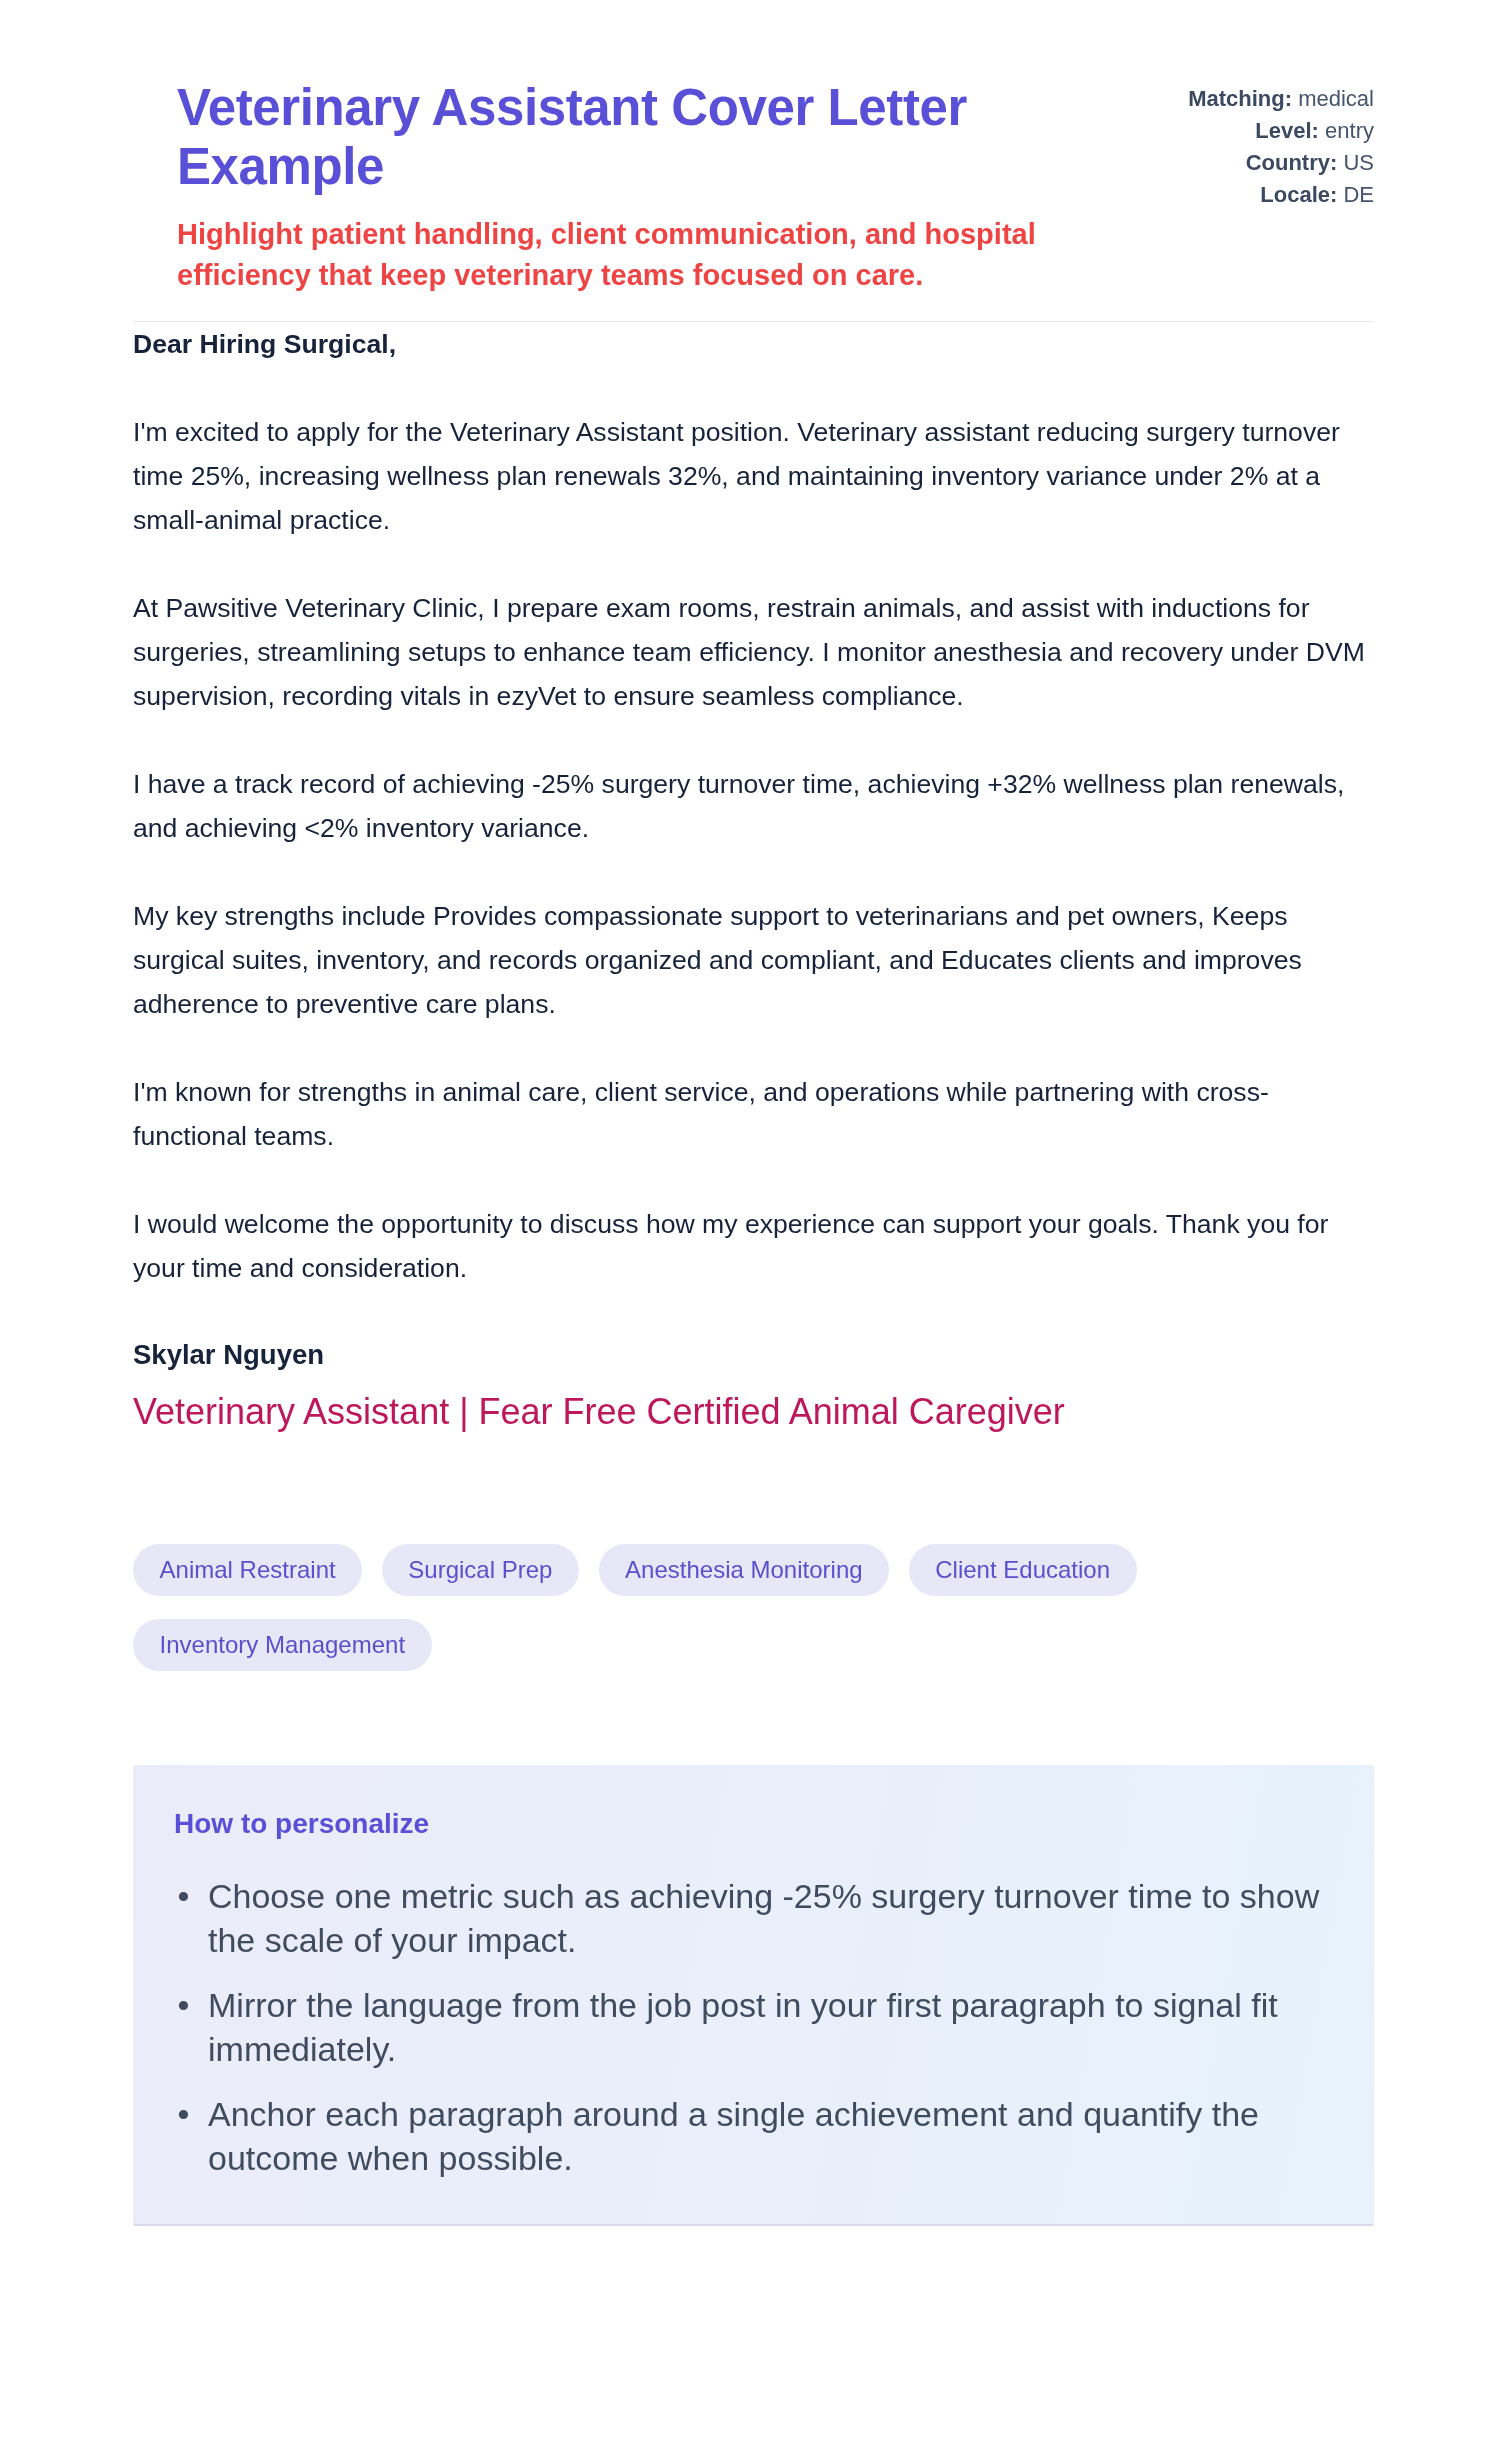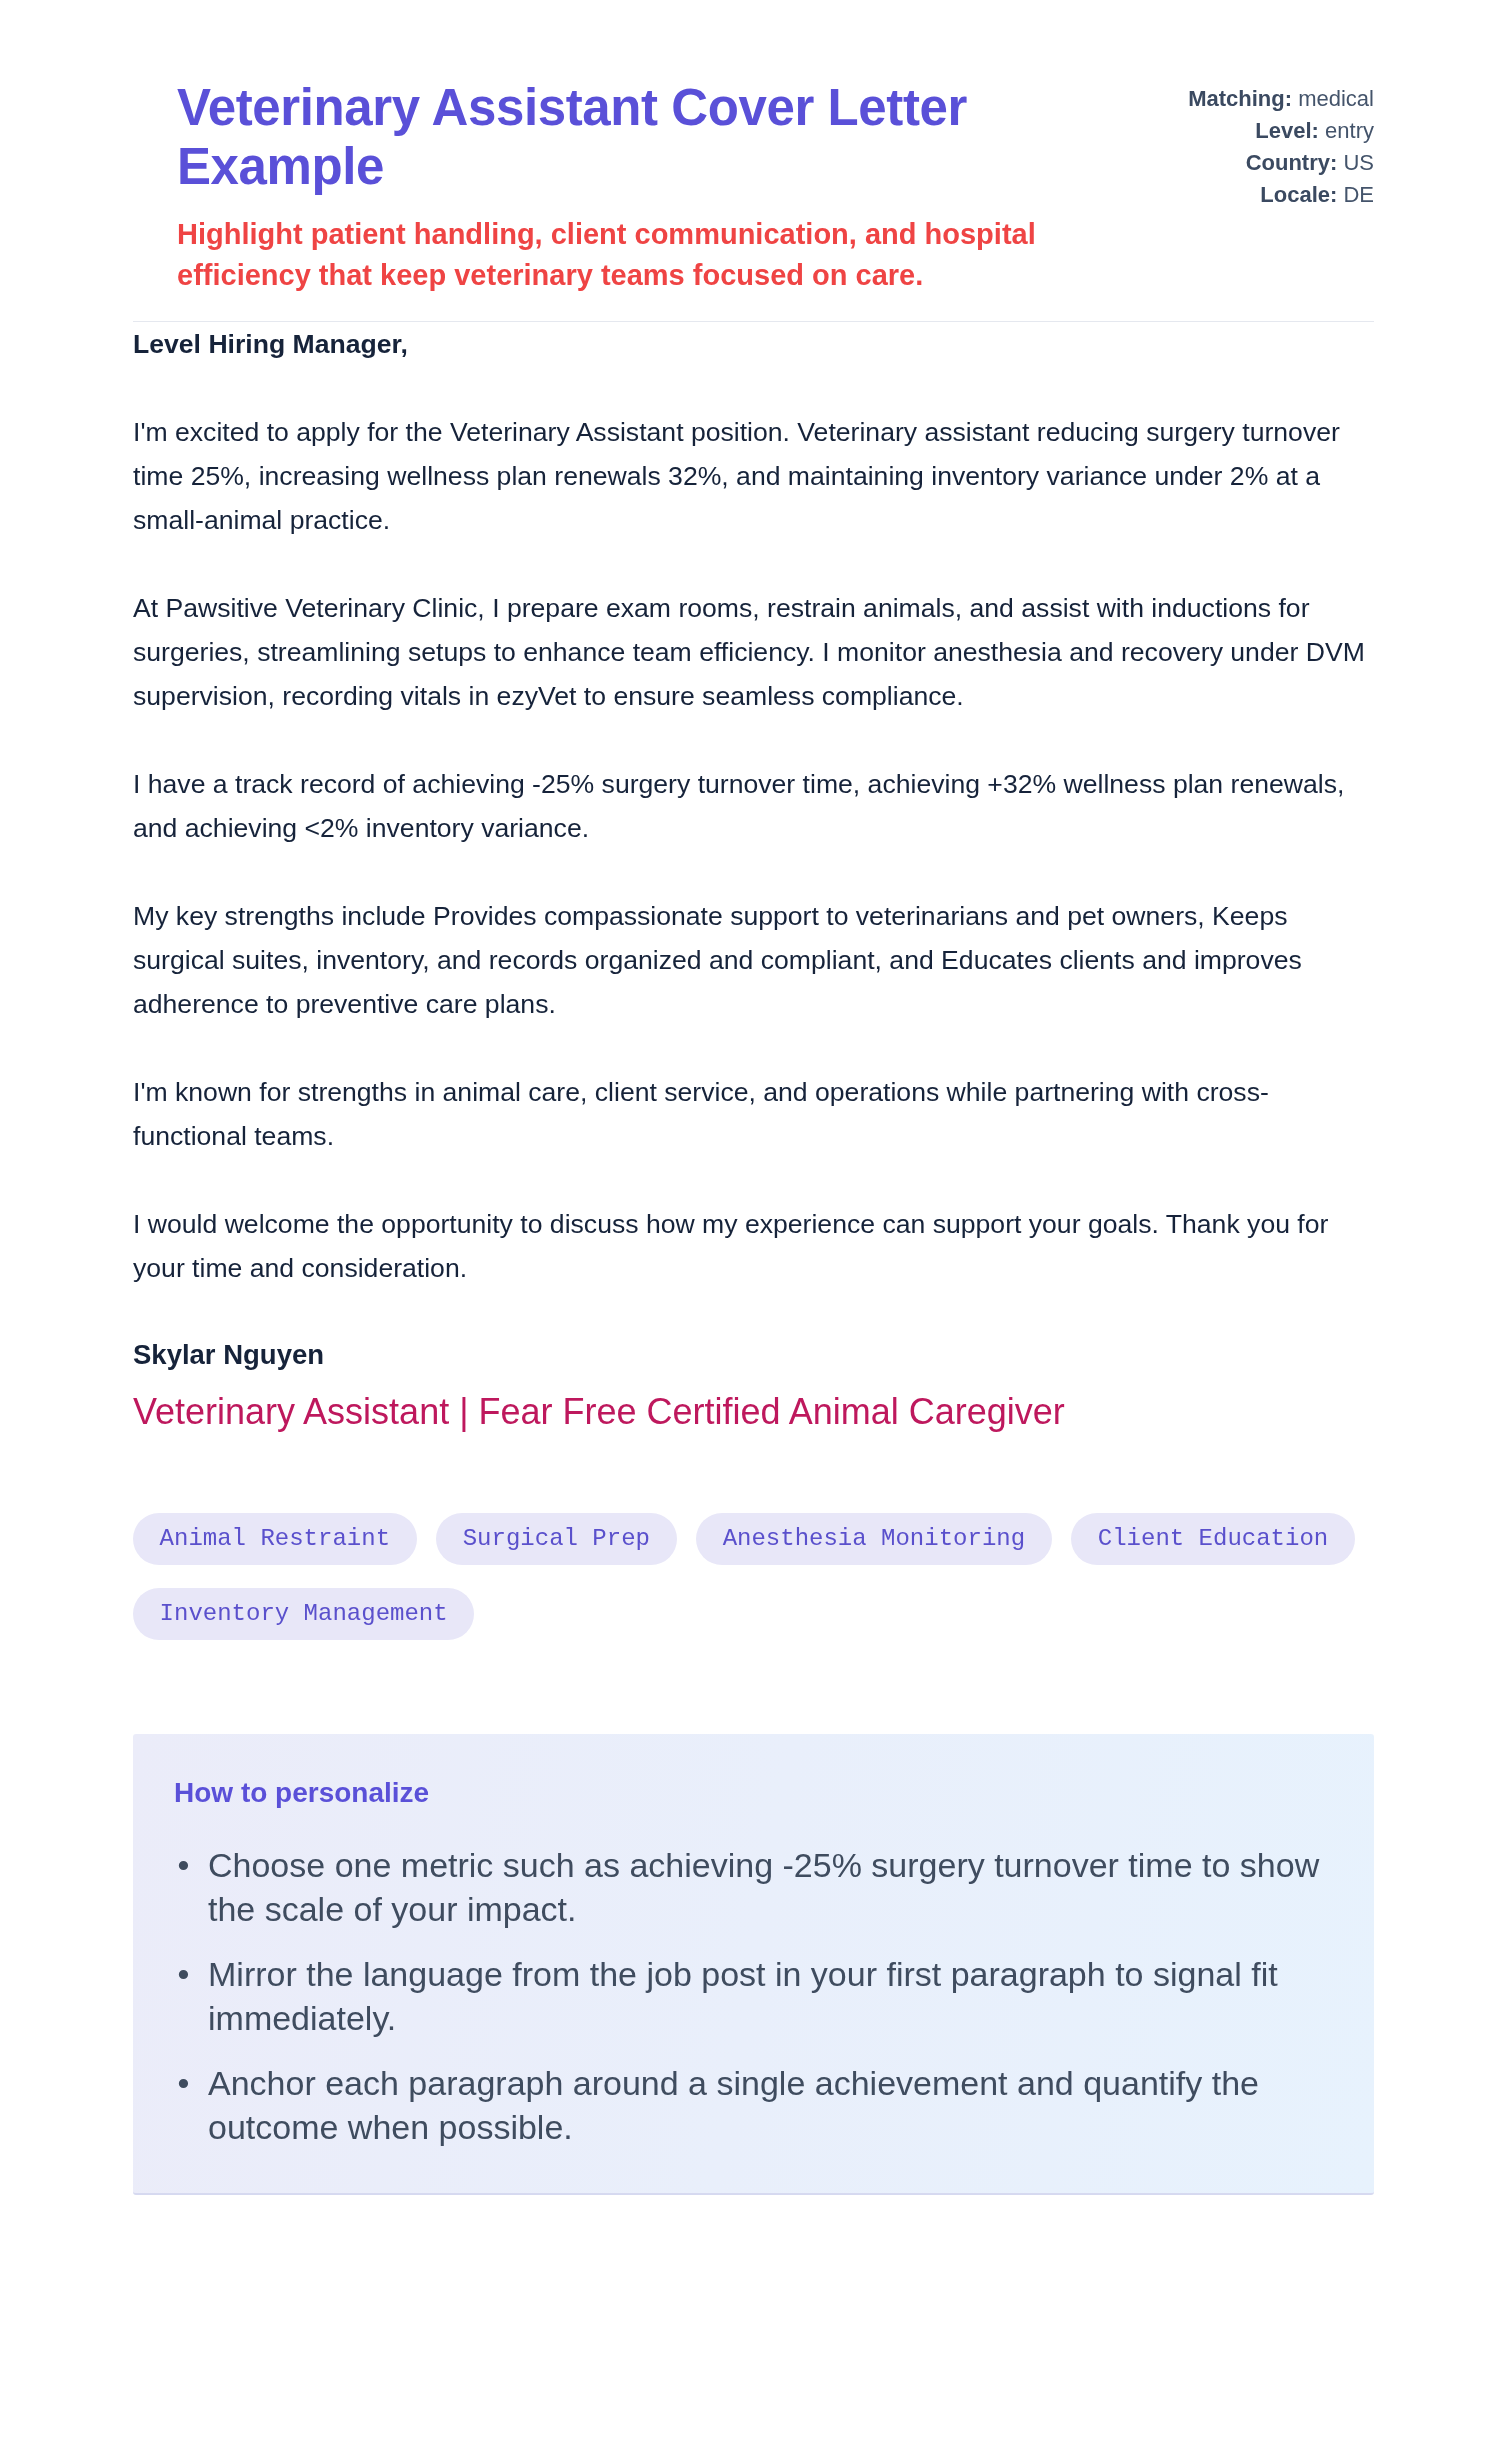--- a/index.html
+++ b/index.html
@@ -76,25 +76,24 @@
     color: #16233a;
   }
   .sig-role {
     margin-top: 19.5px;
     font-size: 36px;
     color: #be185d;
   }
 
   
   .tags {
-    margin-top: 80px;
+    margin-top: 111px;
     display: flex;
     flex-wrap: wrap;
     gap: 23px 19.5px;
-    font-family: Liberation Mono, monospace;
   }
   .tag {
     display: inline-block;
     background: #e8e7f8;
     color: #5a50cc;
     font-size: 24px;
     line-height: 1;
     padding: 14px 26.6px;
     border-radius: 28px;
     white-space: nowrap;
@@ -161,21 +160,21 @@
       <div class="meta-row">
         <strong>Locale:</strong>
         <span>DE</span>
       </div>
     </div>
   </div>
 
   <hr class="divider">
 
   <div class="letter">
-    <p class="greeting">Level Hiring Manager,</p>
+    <p class="greeting">Dear Hiring Surgical,</p>
     <p>I'm excited to apply for the Veterinary Assistant position. Veterinary assistant reducing surgery turnover time 25%, increasing wellness plan renewals 32%, and maintaining inventory variance under 2% at a small-animal practice.</p>
     <p>At Pawsitive Veterinary Clinic, I prepare exam rooms, restrain animals, and assist with inductions for surgeries, streamlining setups to enhance team efficiency. I monitor anesthesia and recovery under DVM supervision, recording vitals in ezyVet to ensure seamless compliance.</p>
     <p>I have a track record of achieving -25% surgery turnover time, achieving +32% wellness plan renewals, and achieving &lt;2% inventory variance.</p>
     <p>My key strengths include Provides compassionate support to veterinarians and pet owners, Keeps surgical suites, inventory, and records organized and compliant, and Educates clients and improves adherence to preventive care plans.</p>
     <p>I'm known for strengths in animal care, client service, and operations while partnering with cross-functional teams.</p>
     <p>I would welcome the opportunity to discuss how my experience can support your goals. Thank you for your time and consideration.</p>
     <div class="sig-name">Skylar Nguyen</div>
     <div class="sig-role">Veterinary Assistant | Fear Free Certified Animal Caregiver</div>
   </div>
 

